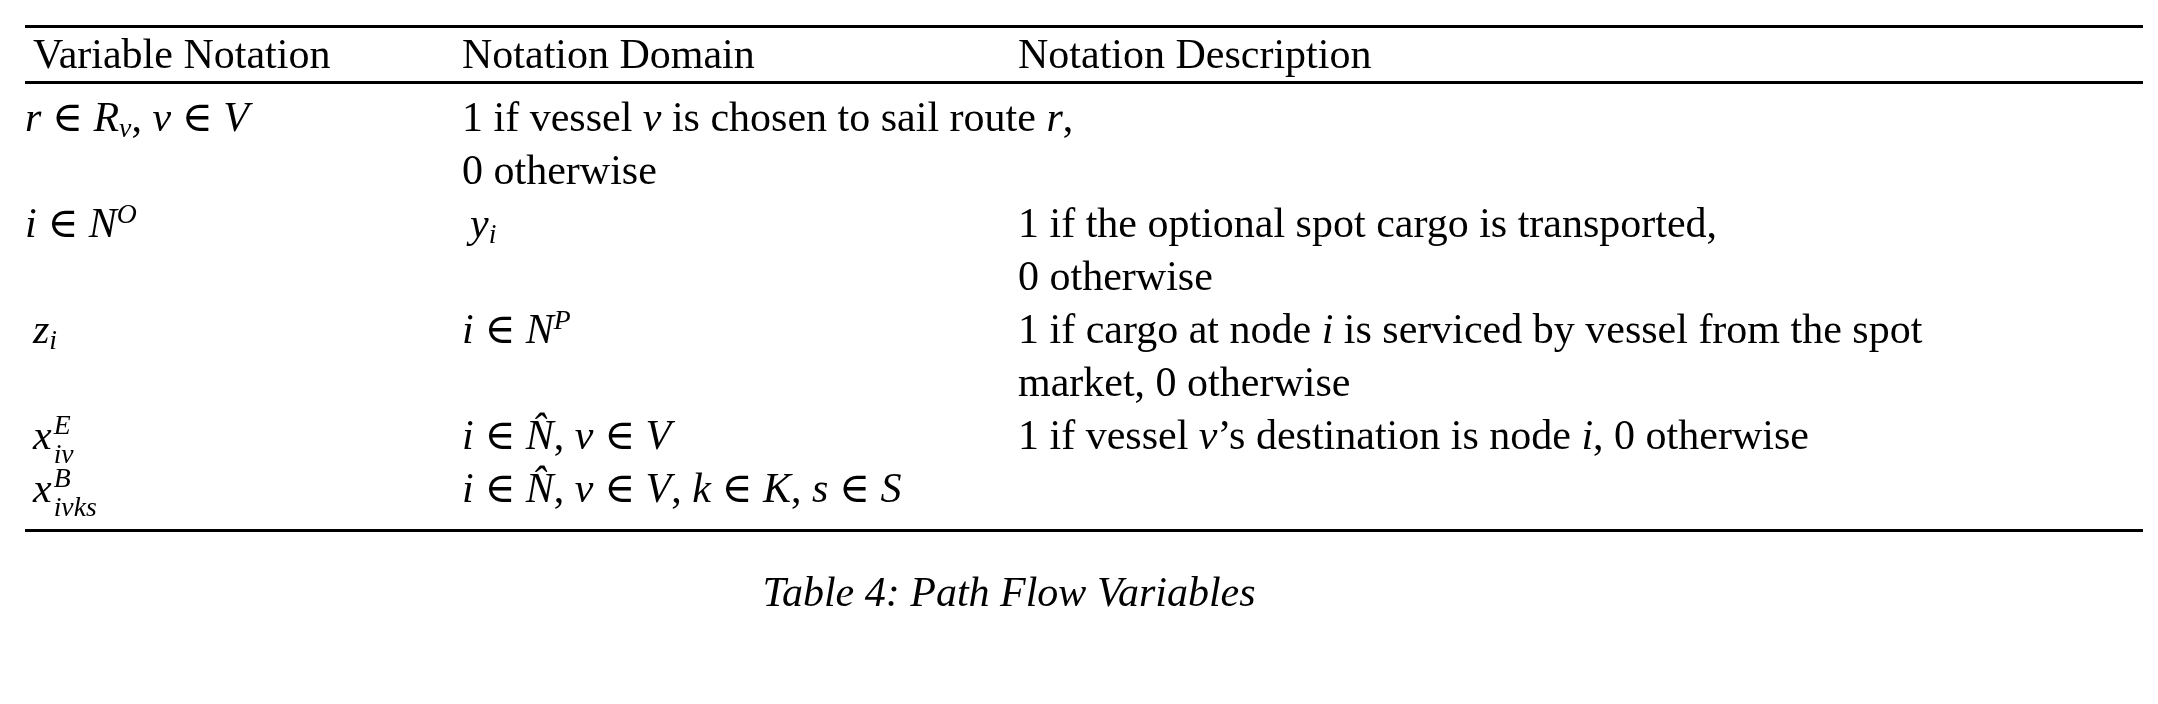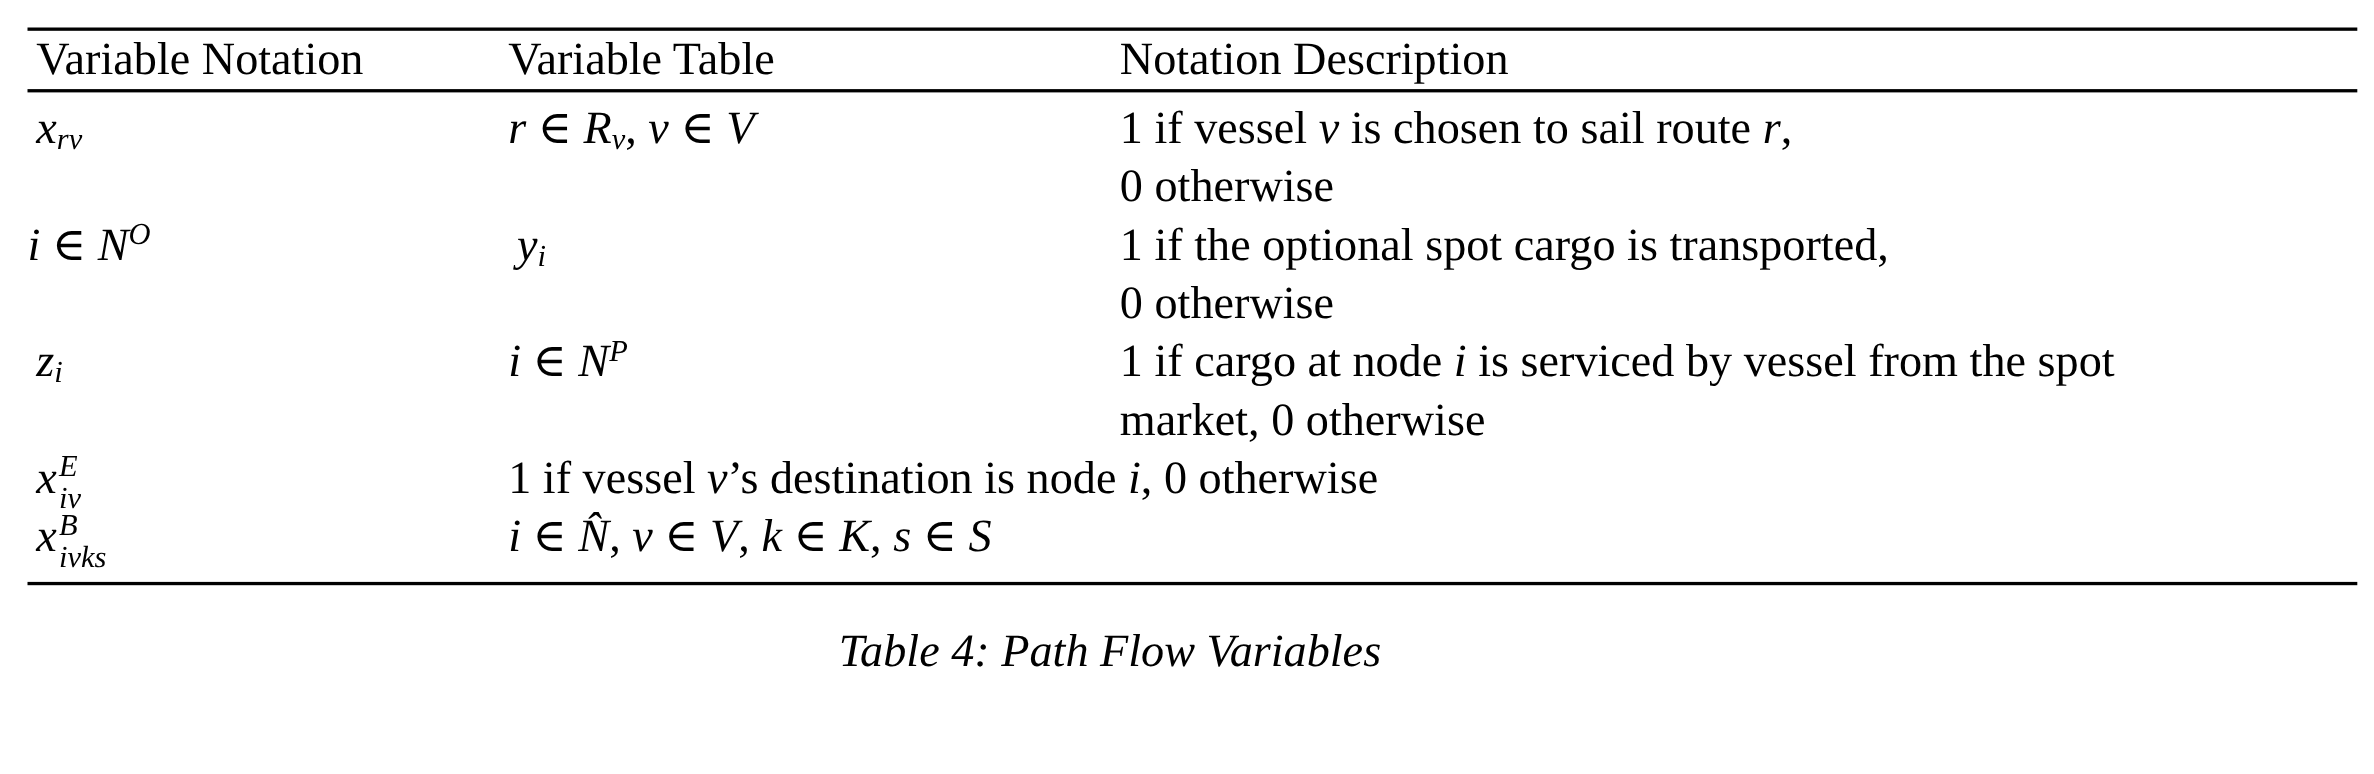--- a/index.html
+++ b/index.html
@@ -53,30 +53,29 @@
 </head>
 <body>
 
 <div class="page">
 
   <div class="tbl">
     <div class="rule"></div>
 
     <div class="trow thead">
       <div class="c c1">Variable Notation</div>
-      <div class="c c2">Variable Table</div>
+      <div class="c c2">Notation Domain</div>
       <div class="c c3">Notation Description</div>
     </div>
 
     <div class="rule"></div>
 
     <div class="tbody">
 
       <div class="trow">
-        <div class="c c1"><i>x</i><sub><i>rv</i></sub></div>
         <div class="c c2"><i>r</i> ∈ <i class="cal">R</i><sub><i>v</i></sub>, <i>v</i> ∈ <i class="cal">V</i></div>
         <div class="c c3">1 if vessel <i>v</i> is chosen to sail route <i>r</i>,<br>0 otherwise</div>
       </div>
 
       <div class="trow">
         <div class="c c2"><i>i</i> ∈ <i class="cal">N</i><sup><i>O</i></sup></div>
         <div class="c c1"><i>y</i><sub><i>i</i></sub></div>
         <div class="c c3">1 if the optional spot cargo is transported,<br>0 otherwise</div>
       </div>
 
@@ -84,20 +83,21 @@
         <div class="c c1"><i>z</i><sub><i>i</i></sub></div>
         <div class="c c2"><i>i</i> ∈ <i class="cal">N</i><sup><i>P</i></sup></div>
         <div class="c c3">1 if cargo at node <i>i</i> is serviced by vessel from the spot<br>market, 0 otherwise</div>
       </div>
 
       <div class="trow">
         <div class="c c1"><i>x</i><span class="ss">
               <span class="sst"><i>E</i></span>
               <span class="ssb"><i>iv</i></span>
             </span></div>
+        <div class="c c2"><i>i</i> ∈ <i class="cal">N̂</i>, <i>v</i> ∈ <i class="cal">V</i></div>
         <div class="c c3">1 if vessel <i>v</i>’s destination is node <i>i</i>, 0 otherwise</div>
       </div>
 
       <div class="trow">
         <div class="c c1"><i>x</i><span class="ss">
               <span class="sst"><i>B</i></span>
               <span class="ssb"><i>ivks</i></span>
             </span></div>
         <div class="c c2"><i>i</i> ∈ <i class="cal">N̂</i>, <i>v</i> ∈ <i class="cal">V</i>, <i>k</i> ∈ <i class="cal">K</i>, <i>s</i> ∈ <i class="cal">S</i></div>
       </div>

